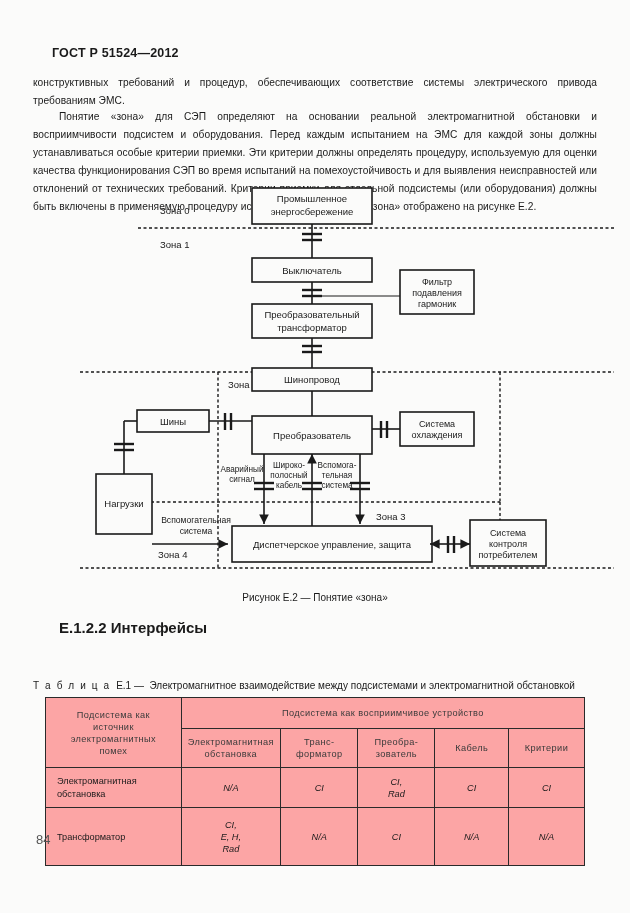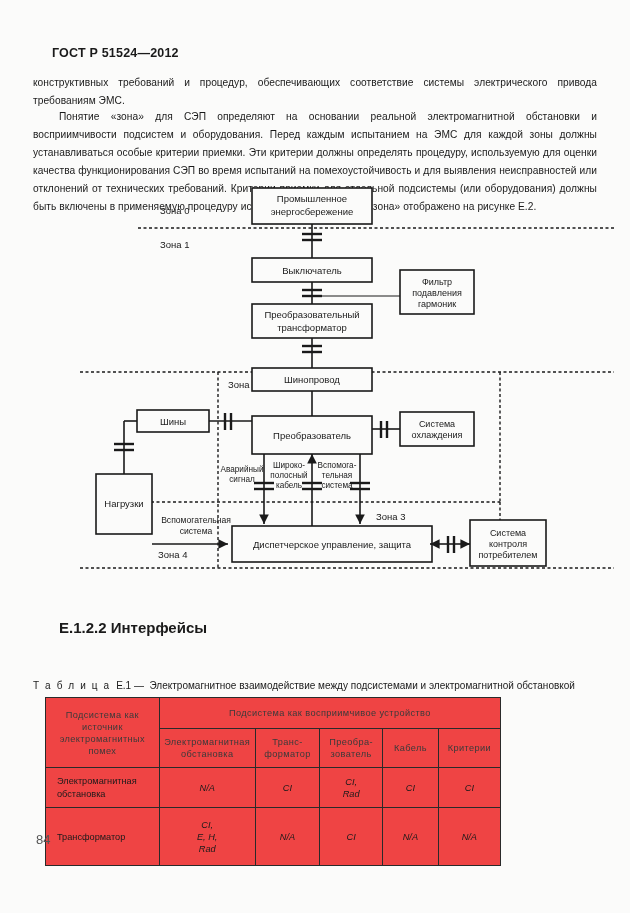--- a/index.html
+++ b/index.html
@@ -83,24 +83,24 @@
     width: 564px;
     font-size: 10px;
   }
   .table-title .spaced { letter-spacing: 1.6px; }
 
   
   table.emc {
     position: absolute;
     left: 45px;
     top: 697px;
-    width: 456px;
+    width: 540px;
     border-collapse: collapse;
     font-size: 9.2px;
-    background: #ef4444;
+    background: #fca5a5;
   }
   table.emc td, table.emc th {
     border: 1px solid #2a2a2a;
     padding: 4px 3px;
     font-weight: normal;
     vertical-align: middle;
   }
   table.emc th {
     text-align: center;
     color: #3a3a3a;
@@ -297,20 +297,21 @@
       </g>
 
       <line x1="436" y1="358" x2="466" y2="358" stroke="#1a1a1a" stroke-width="1.6"></line>
       <line x1="436" y1="358" x2="430" y2="358" stroke="#1a1a1a" stroke-width="1.6" marker-end="url(#arrow)"></line>
       <line x1="462" y1="358" x2="470" y2="358" stroke="#1a1a1a" stroke-width="1.6" marker-end="url(#arrow)"></line>
       <line x1="448" y1="350" x2="448" y2="367" stroke="#1a1a1a" stroke-width="2.4"></line>
       <line x1="454" y1="350" x2="454" y2="367" stroke="#1a1a1a" stroke-width="2.4"></line>
     </svg>
   </div>
 
+  <div class="fig-caption">Рисунок Е.2 — Понятие «зона»</div>
 
   <div class="sec-head">E.1.2.2 Интерфейсы</div>
 
 
   <div class="table-title"><span class="spaced">Т а б л и ц а</span>&nbsp;&nbsp;<span>Е.1 —</span>&nbsp;&nbsp;<span>Электромагнитное взаимодействие между подсистемами и электромагнитной обстановкой</span></div>
 
   <table class="emc">
     <thead>
       <tr>
         <th rowspan="2" style="width:140px" class="h-outer">

